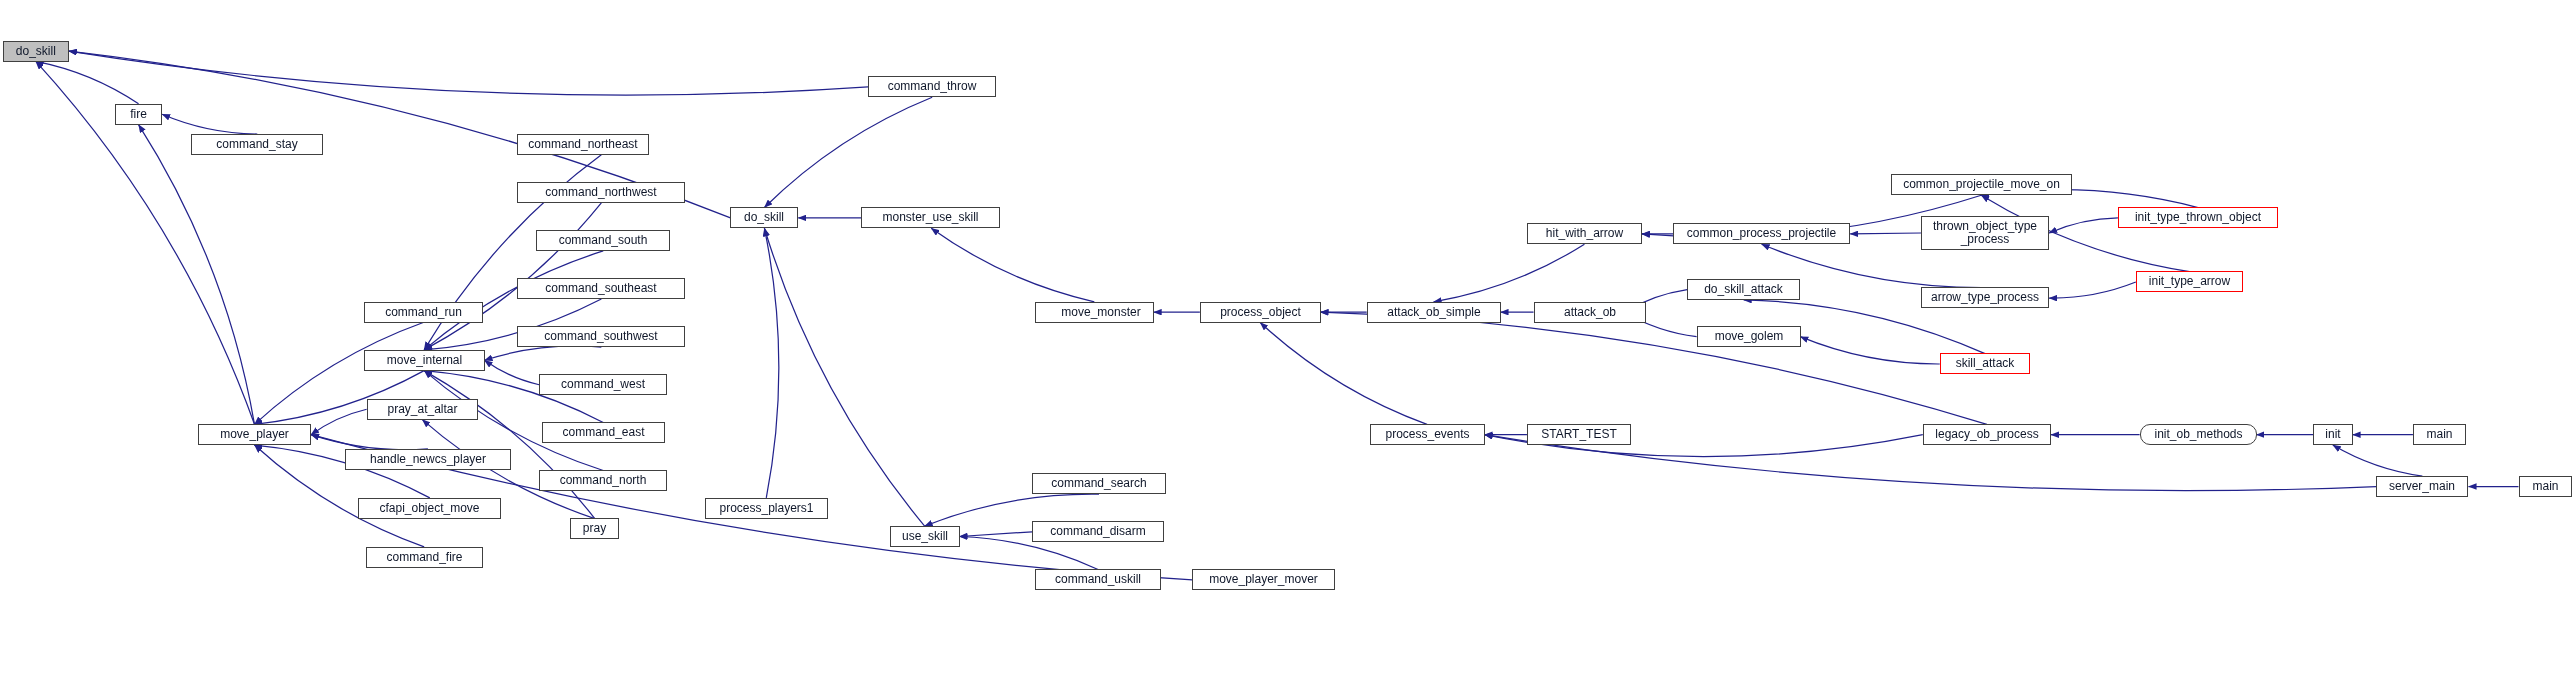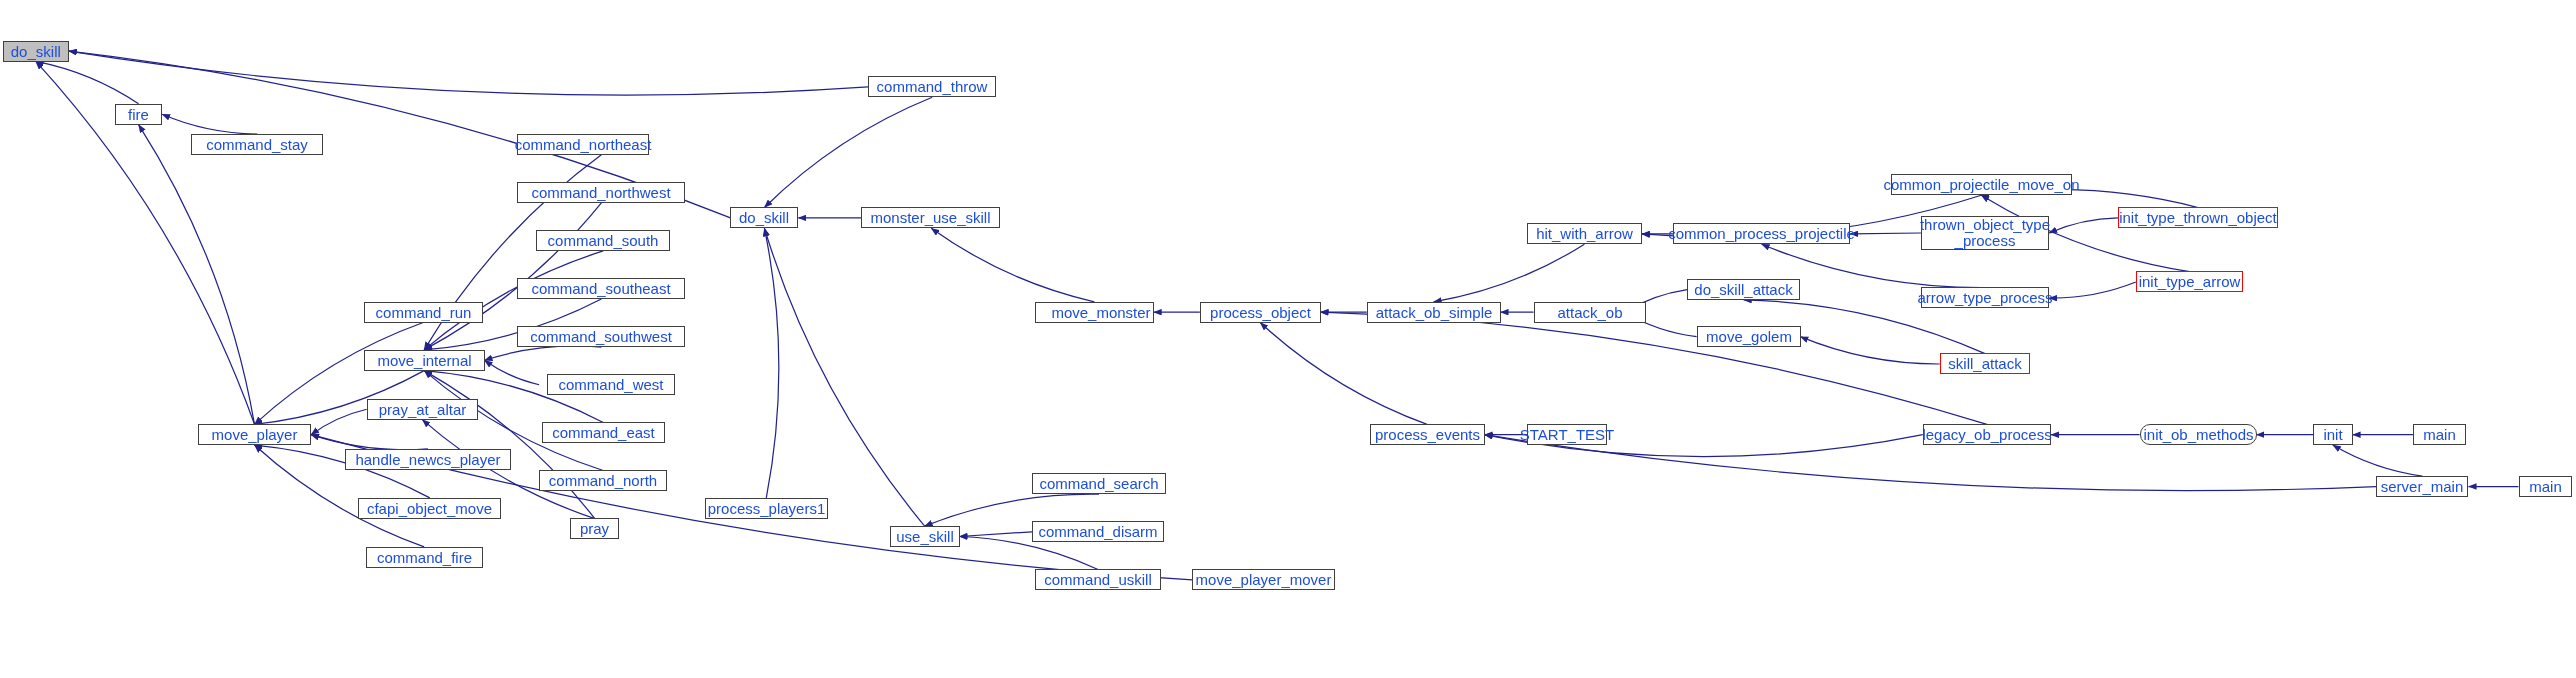--- a/index.html
+++ b/index.html
@@ -20,22 +20,22 @@
   }
   .node{
     position:absolute;
     box-sizing:border-box;
     display:flex;
     align-items:center;
     justify-content:center;
     text-align:center;
     background:#ffffff;
     border:0.9px solid #404040;
-    color:#1d4ed8;
-    font-size:15px;
+    color:#0f172a;
+    font-size:12px;
     line-height:1.05;
     white-space:pre;
     z-index:5;
     cursor:pointer;
   }
   .node.root{
     background:#bfbfbf;
     border:0.9px solid #404040;
   }
   .node.red{
@@ -114,21 +114,21 @@
   </svg>
   <div id="node-layer">
       <div class="node root" style="left: 2.8px; top: 41px; width: 66px; height: 21px;">do_skill</div>
       <div class="node" style="left: 115px; top: 104px; width: 47px; height: 21px;">fire</div>
       <div class="node" style="left: 191px; top: 134px; width: 132px; height: 21px;">command_stay</div>
       <div class="node" style="left: 517px; top: 134px; width: 132px; height: 21px;">command_northeast</div>
       <div class="node" style="left: 517px; top: 182px; width: 168px; height: 21px;">command_northwest</div>
       <div class="node" style="left: 536px; top: 230px; width: 134px; height: 21px;">command_south</div>
       <div class="node" style="left: 517px; top: 278px; width: 168px; height: 21px;">command_southeast</div>
       <div class="node" style="left: 517px; top: 326px; width: 168px; height: 21px;">command_southwest</div>
-      <div class="node" style="left: 539px; top: 374px; width: 128px; height: 21px; margin-left: 8px;">command_west</div>
+      <div class="node" style="left: 539px; top: 374px; width: 128px; height: 21px;">command_west</div>
       <div class="node" style="left: 542px; top: 422px; width: 123px; height: 21px;">command_east</div>
       <div class="node" style="left: 539px; top: 470px; width: 128px; height: 21px;">command_north</div>
       <div class="node" style="left: 570px; top: 518px; width: 49px; height: 21px;">pray</div>
       <div class="node" style="left: 364px; top: 302px; width: 119px; height: 21px;">command_run</div>
       <div class="node" style="left: 364px; top: 350px; width: 121px; height: 21px;">move_internal</div>
       <div class="node" style="left: 367px; top: 399px; width: 111px; height: 21px;">pray_at_altar</div>
       <div class="node" style="left: 345px; top: 449px; width: 166px; height: 21px;">handle_newcs_player</div>
       <div class="node" style="left: 358px; top: 498px; width: 143px; height: 21px;">cfapi_object_move</div>
       <div class="node" style="left: 366px; top: 547px; width: 117px; height: 21px;">command_fire</div>
       <div class="node" style="left: 198px; top: 424px; width: 113px; height: 21px;">move_player</div>
@@ -144,21 +144,21 @@
       <div class="node" style="left: 1891px; top: 174px; width: 181px; height: 21px;">common_projectile_move_on</div>
       <div class="node" style="left: 1921px; top: 216px; width: 128px; height: 34px;">thrown_object_type
 _process</div>
       <div class="node" style="left: 1921px; top: 287px; width: 128px; height: 21px;">arrow_type_process</div>
       <div class="node red" style="left: 2118px; top: 207px; width: 160px; height: 21px;">init_type_thrown_object</div>
       <div class="node red" style="left: 2136px; top: 271px; width: 107px; height: 21px;">init_type_arrow</div>
       <div class="node" style="left: 1687px; top: 279px; width: 113px; height: 21px;">do_skill_attack</div>
       <div class="node" style="left: 1697px; top: 326px; width: 104px; height: 21px;">move_golem</div>
       <div class="node red" style="left: 1940px; top: 353px; width: 90px; height: 21px; text-align: center;">skill_attack</div>
       <div class="node" style="left: 1370px; top: 424px; width: 115px; height: 21px;">process_events</div>
-      <div class="node" style="left: 1527px; top: 424px; width: 80px; height: 21px;">START_TEST</div>
+      <div class="node" style="left: 1527px; top: 424px; width: 104px; height: 21px;">START_TEST</div>
       <div class="node" style="left: 1923px; top: 424px; width: 128px; height: 21px;">legacy_ob_process</div>
       <div class="node" style="left: 2140px; top: 424px; width: 117px; height: 21px; border-radius: 10px;">init_ob_methods</div>
       <div class="node" style="left: 2313px; top: 424px; width: 40px; height: 21px;">init</div>
       <div class="node" style="left: 2413px; top: 424px; width: 53px; height: 21px;">main</div>
       <div class="node" style="left: 2376px; top: 476px; width: 92px; height: 21px;">server_main</div>
       <div class="node" style="left: 2519px; top: 476px; width: 53px; height: 21px;">main</div>
       <div class="node" style="left: 705px; top: 498px; width: 123px; height: 21px;">process_players1</div>
       <div class="node" style="left: 890px; top: 526px; width: 70px; height: 21px;">use_skill</div>
       <div class="node" style="left: 1032px; top: 473px; width: 134px; height: 21px;">command_search</div>
       <div class="node" style="left: 1032px; top: 521px; width: 132px; height: 21px;">command_disarm</div>

